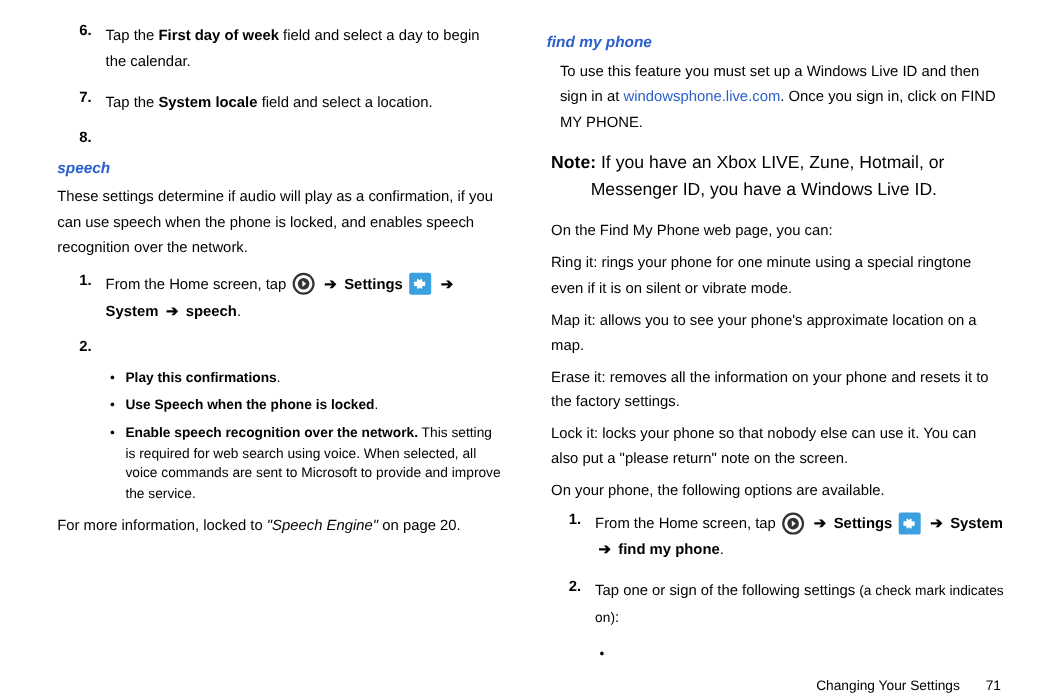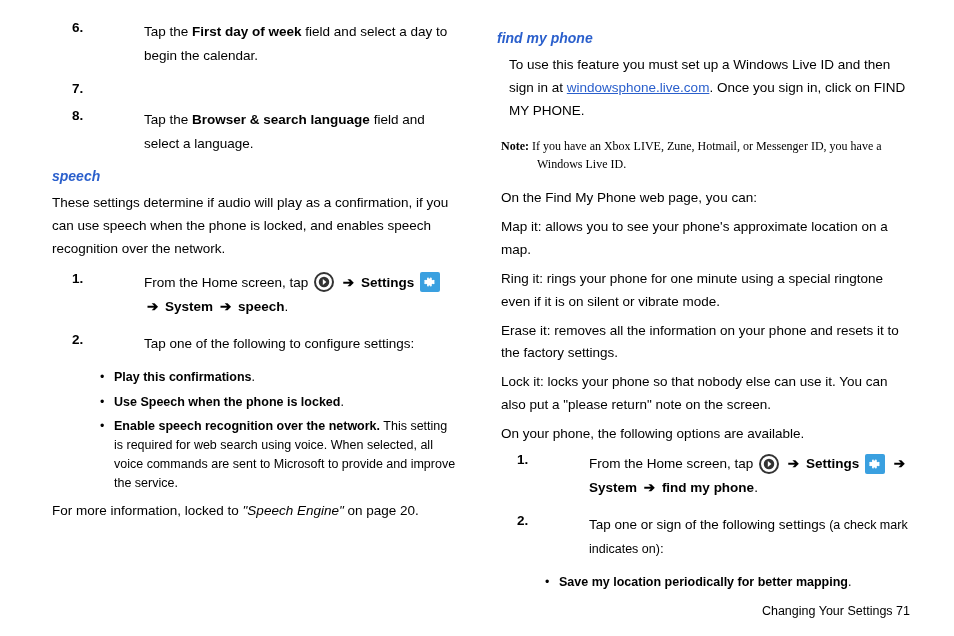--- a/index.html
+++ b/index.html
@@ -25,21 +25,20 @@
       margin-bottom: 12px;
       padding-left: 32px;
     }
     .ol-num {
       font-weight: bold;
       min-width: 24px;
       flex-shrink: 0;
     }
     .ol-body {
       line-height: 1.8;
-      margin-left: 48px;
     }
     .bold { font-weight: bold; }
     .section-hdr {
       color: #2a5fcc;
       font-weight: bold;
       font-style: italic;
       font-size: 14px;
       margin: 10px 0 8px 12px;
     }
     .para {
@@ -82,64 +81,62 @@
       border: 2px solid #333;
       background: #fff;
     }
     .icon-home svg { width: 14px; height: 14px; }
     .icon-gear {
       background: #3aa0e0;
       border-radius: 2px;
     }
     .icon-gear svg { width: 14px; height: 14px; fill: #fff; }
     .note {
-      font-size: 12px;
+      font-size: 16px;
       line-height: 1.5;
       margin: 14px 0;
       padding: 0 4px;
-      font-family: Liberation Serif, serif;
     }
     .note-label { font-weight: bold; }
     .note-wrap { padding-left: 36px; text-indent: -36px; }
     .link {
       color: #2a5fcc;
-      text-decoration: underline;
     }
     .footer {
       text-align: right;
       font-size: 12.5px;
       margin-top: 12px;
       padding-right: 4px;
     }
-    .footer-num { }
+    .footer-num { margin-left: 20px; }
     .italic { font-style: italic; }
     .check-note { font-size: 12.5px; }
   </style>
 </head>
 <body>
 
 <div class="page">
   <div class="column">
 
     <div class="ol-item">
       <span class="ol-num">6.</span>
       <span class="ol-body">
         <span>Tap the </span><span class="bold">First day of week</span><span> field and select a day to begin the calendar.</span>
       </span>
     </div>
 
     <div class="ol-item">
       <span class="ol-num">7.</span>
+      <span class="ol-body">
+        <span>Tap the </span><span class="bold">System locale</span><span> field and select a location.</span>
+      </span>
     </div>
 
     <div class="ol-item">
       <span class="ol-num">8.</span>
-      <span class="ol-body">
-        <span>Tap the </span><span class="bold">Browser &amp; search language</span><span> field and select a language.</span>
-      </span>
     </div>
 
     <div class="section-hdr">speech</div>
     <div class="para">These settings determine if audio will play as a confirmation, if you can use speech when the phone is locked, and enables speech recognition over the network.</div>
 
     <div class="ol-item">
       <span class="ol-num">1.</span>
       <span class="ol-body">
         <span>From the Home screen, tap </span><span class="icon icon-home">
             <svg viewBox="0 0 24 24">
@@ -156,21 +153,20 @@
           </span>
         <span class="arrow">➔</span>
         <span class="bold">System</span>
         <span class="arrow">➔</span>
         <span class="bold">speech</span>.
       </span>
     </div>
 
     <div class="ol-item">
       <span class="ol-num">2.</span>
-      <span class="ol-body">Tap one of the following to configure settings:</span>
     </div>
 
     <div class="bullet">
       <span class="bullet-dot">•</span>
       <span><span class="bold">Play this confirmations</span><span>.</span></span>
     </div>
     <div class="bullet">
       <span class="bullet-dot">•</span>
       <span><span class="bold">Use Speech when the phone is locked</span><span>.</span></span>
     </div>
@@ -190,22 +186,22 @@
       <span>To use this feature you must set up a Windows Live ID and then sign in at </span><span class="link">windowsphone.live.com</span><span>. Once you sign in, click on FIND MY PHONE.</span>
     </div>
 
     <div class="note">
       <div class="note-wrap">
         <span class="note-label">Note:</span><span> If you have an Xbox LIVE, Zune, Hotmail, or Messenger ID, you have a Windows Live ID.</span>
       </div>
     </div>
 
     <div class="para-ind">On the Find My Phone web page, you can:</div>
+    <div class="para-ind">Ring it: rings your phone for one minute using a special ringtone even if it is on silent or vibrate mode.</div>
     <div class="para-ind">Map it: allows you to see your phone's approximate location on a map.</div>
-    <div class="para-ind">Ring it: rings your phone for one minute using a special ringtone even if it is on silent or vibrate mode.</div>
     <div class="para-ind">Erase it: removes all the information on your phone and resets it to the factory settings.</div>
     <div class="para-ind">Lock it: locks your phone so that nobody else can use it. You can also put a "please return" note on the screen.</div>
     <div class="para-ind">On your phone, the following options are available.</div>
 
     <div class="ol-item" style="padding-left:20px">
       <span class="ol-num">1.</span>
       <span class="ol-body">
         <span>From the Home screen, tap </span><span class="icon icon-home">
             <svg viewBox="0 0 24 24">
               <circle cx="12" cy="12" r="9" fill="#333"></circle>
@@ -228,21 +224,20 @@
 
     <div class="ol-item" style="padding-left:20px">
       <span class="ol-num">2.</span>
       <span class="ol-body">
         <span>Tap one or sign of the following settings </span><span class="check-note">(a check mark indicates on)</span><span>:</span>
       </span>
     </div>
 
     <div class="bullet" style="margin-left:48px">
       <span class="bullet-dot">•</span>
-      <span><span class="bold">Save my location periodically for better mapping</span><span>.</span></span>
     </div>
 
     <div class="footer">
       <span>Changing Your Settings</span>
       <span class="footer-num">71</span>
     </div>
   </div>
 </div>
 
 </body></html>

